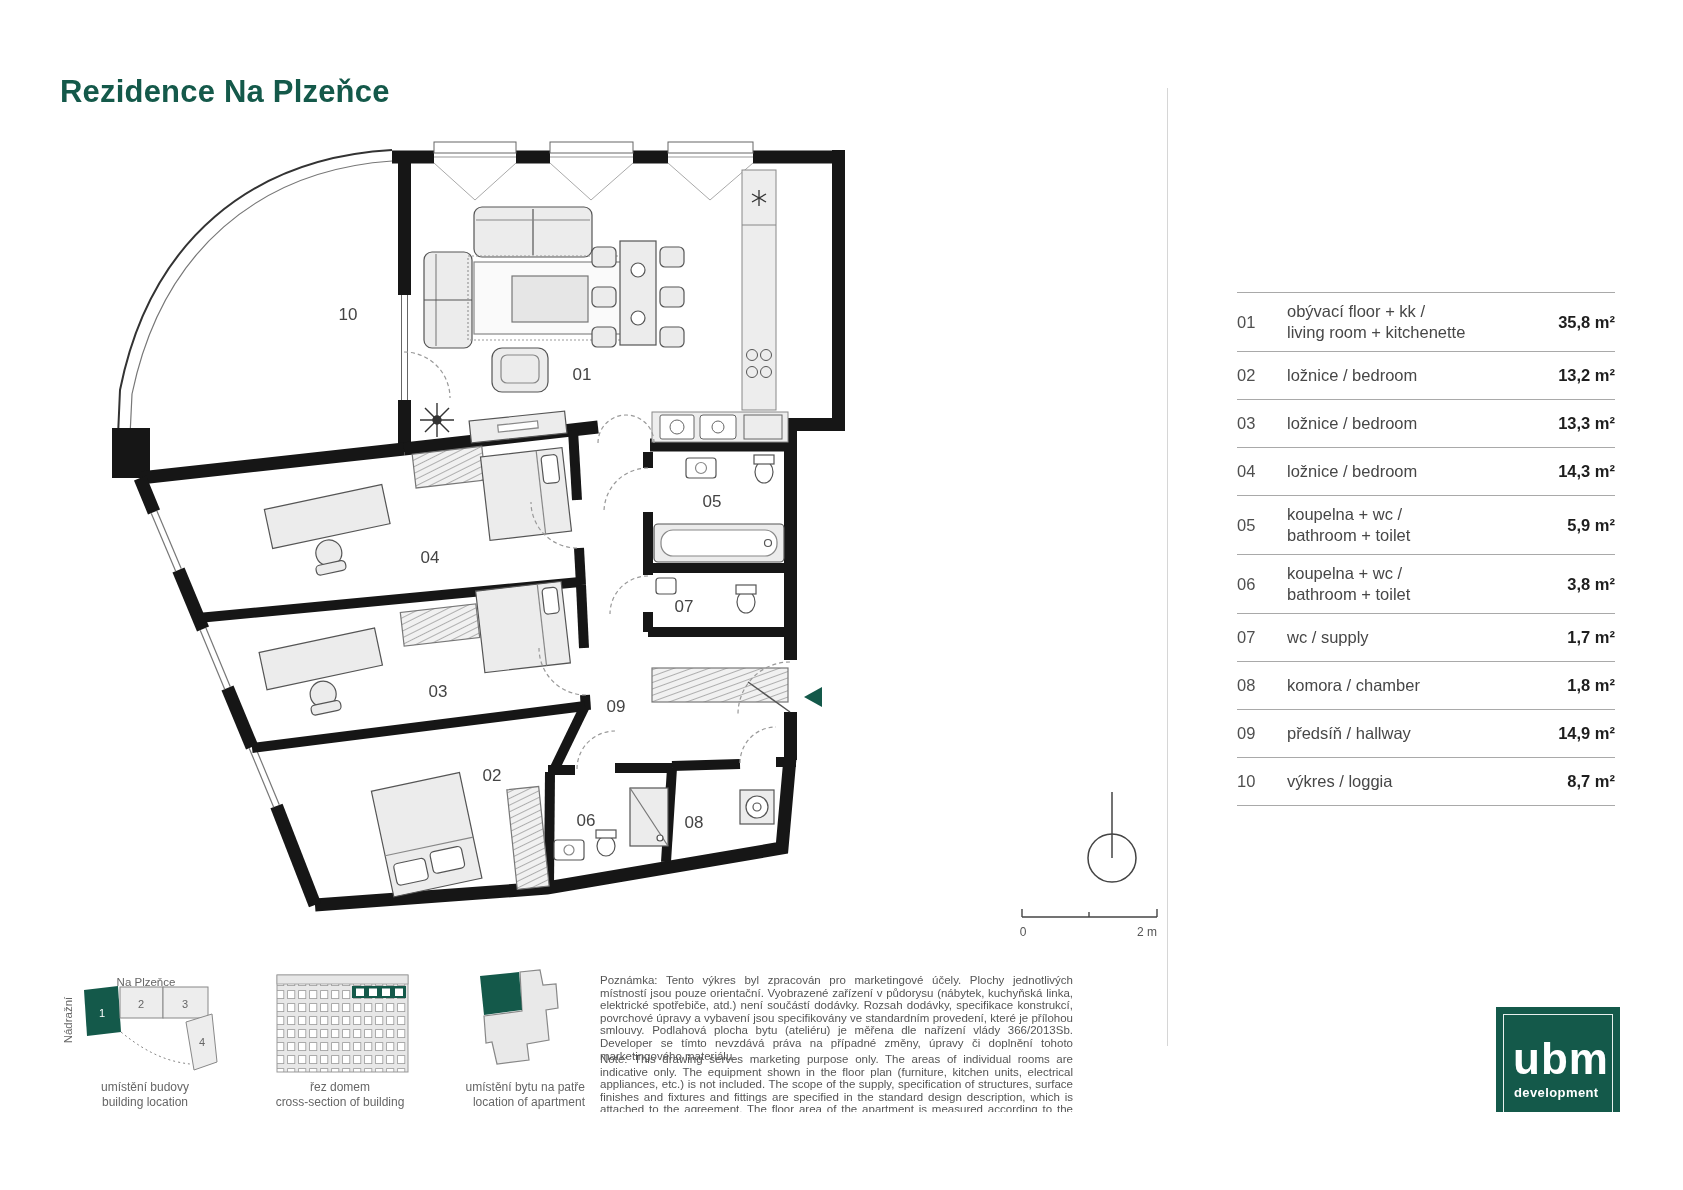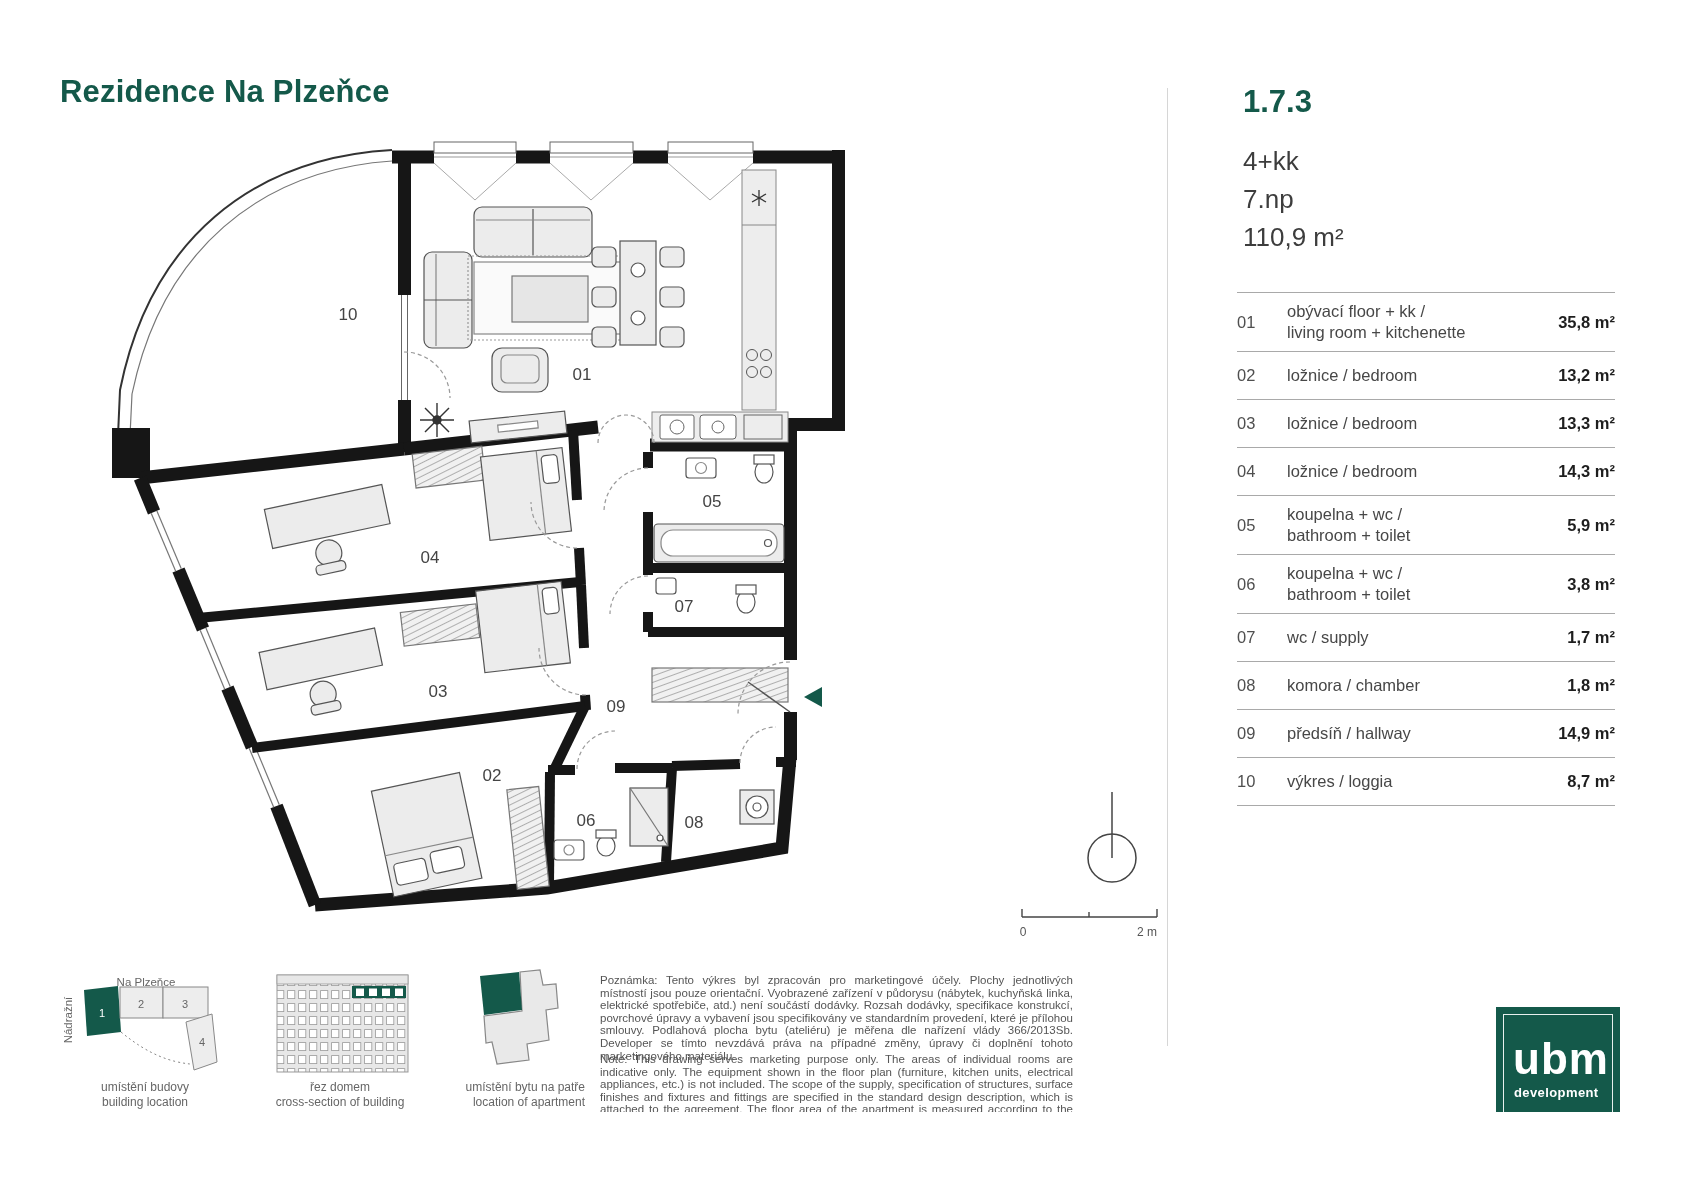--- a/index.html
+++ b/index.html
@@ -313,26 +313,20 @@
           <rect x="395" y="988.5" width="8" height="7.5"></rect>
       </g>
     </g>
 
     <g>
       <path d="M 484 1016 L 522 1011 L 520 972 L 540 970 L 543 985 L 556 984 L 558 1008 L 546 1010 L 549 1040 L 527 1044 L 529 1060 L 497 1064 L 492 1042 L 486 1043 Z" fill="#e9e9e9" stroke="#888" stroke-width="1.2"></path>
       <polygon points="480,976 519,972 522,1010 484,1015" fill="#14594a"></polygon>
     </g>
   </svg>
 
-  <div class="abs unit-head">
-    <div class="unit-id">1.7.3</div>
-    <div class="unit-spec">4+kk</div>
-    <div class="unit-spec">7.np</div>
-    <div class="unit-spec">110,9 m²</div>
-  </div>
 
   <div class="abs rooms-table">
     <div class="trow double">
       <div class="tnum">01</div>
       <div class="tname">
           <div>obývací floor + kk /</div>
           <div>living room + kitchenette</div>
         </div>
       <div class="tarea">35,8 m²</div>
     </div>

